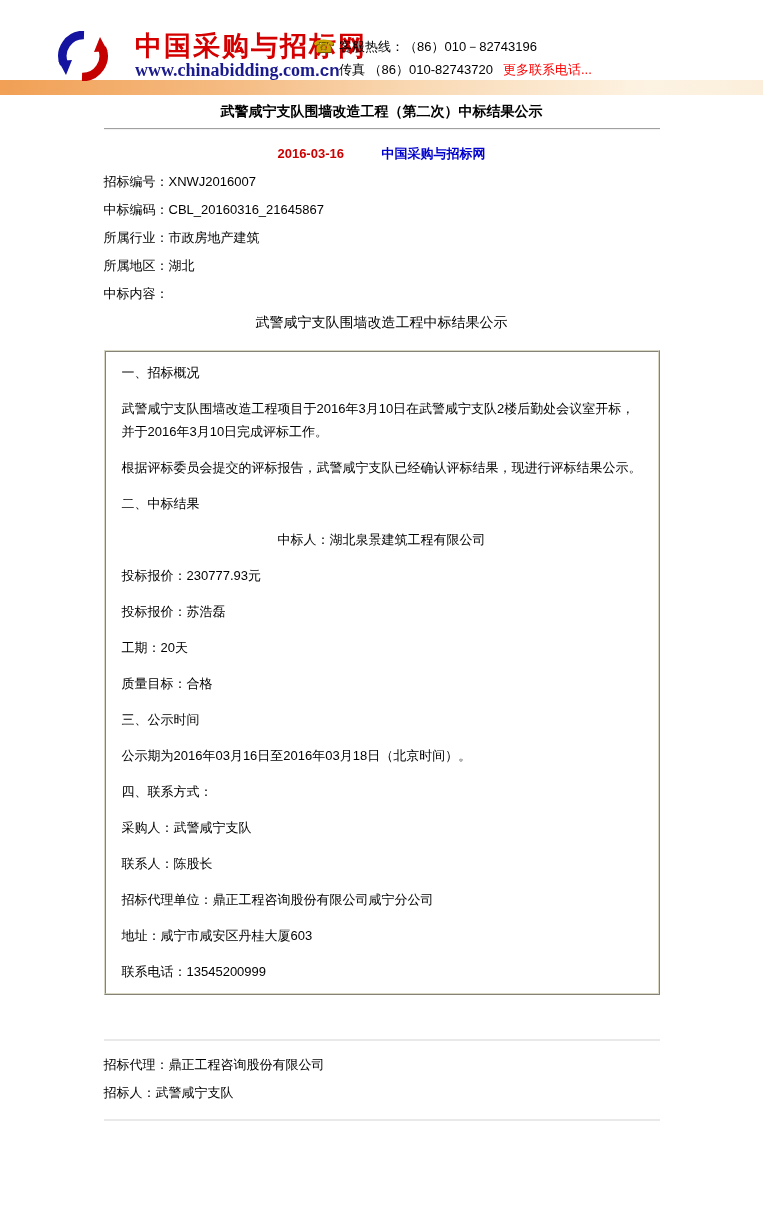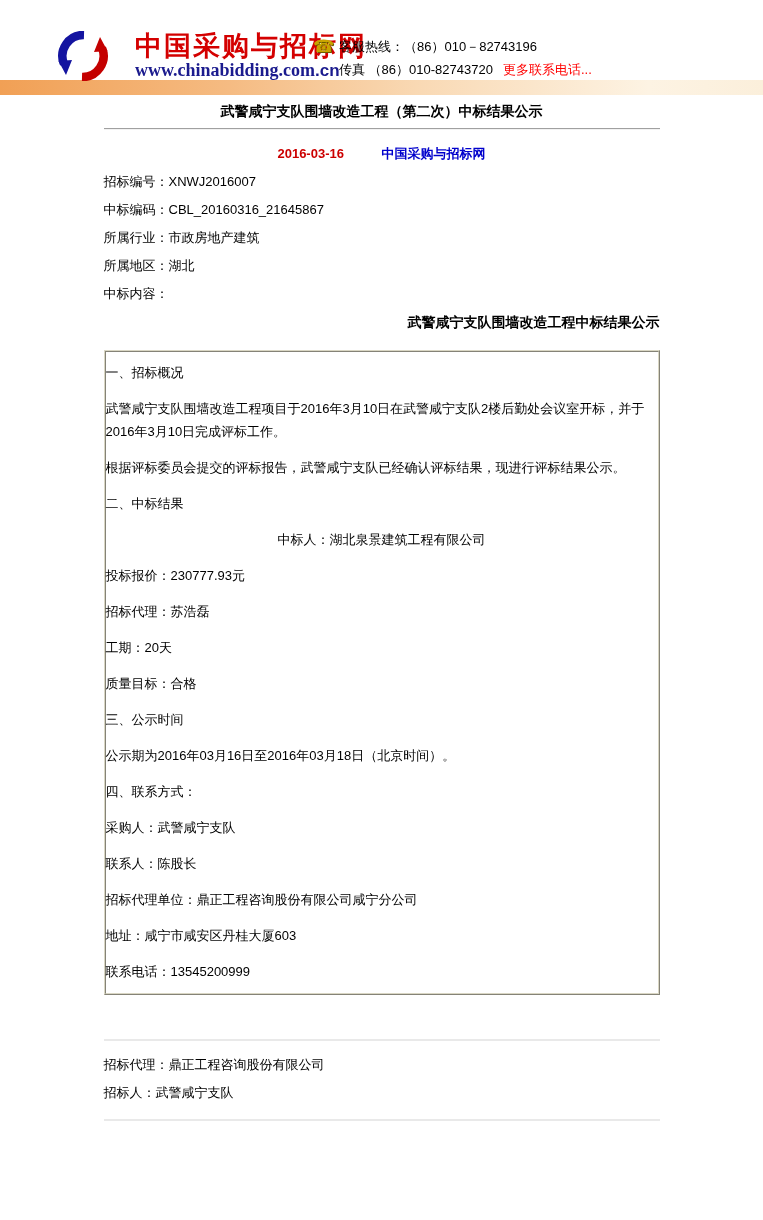--- a/index.html
+++ b/index.html
@@ -30,23 +30,23 @@
 
   
   .content { width:556px; margin:0 auto; }
   .page-title { font-size:14px; font-weight:bold; text-align:center; margin:8px 0 0; line-height:17px; }
   hr.title-rule { border:0; border-top:1px solid #a0a0a0; border-bottom:1px solid #f2f2f2; height:0; margin:8px 0 0; }
   .date-row { text-align:center; margin-top:16px; font-size:13px; font-weight:bold; line-height:16px; }
   .date { color:#cc0000; }
   .source { color:#0000cc; margin-left:34px; cursor:pointer; }
   .meta { margin-top:6px; }
   .meta p { margin:0; line-height:28px; font-size:13px; }
-  .subtitle { text-align:right; font-weight:bold; font-size:14px; margin:6px 0 0; line-height:16px; }
+  .subtitle { text-align:center; font-weight:normal; font-size:14px; margin:6px 0 0; line-height:16px; }
 
-  .notice-box { margin-top:20px; border:2px ridge #d9d6c3; padding:3px 0; background:#fff; }
+  .notice-box { margin-top:20px; border:2px ridge #d9d6c3; padding:3px 16px; background:#fff; }
   .notice-box p { margin:0; padding:6px 0 7px; line-height:23px; font-size:13px; }
   .notice-box p.center { text-align:center; }
 
   .footer { margin-top:44px; }
   hr.footer-rule { border:0; border-top:2px solid #e9e9e9; height:0; margin:0; }
   .footer p { margin:0; line-height:28px; font-size:13px; }
   .footer p.first { margin-top:10px; }
   hr.footer-rule.bottom { margin-top:12px; }
 </style>
 </head>
@@ -101,21 +101,21 @@
 
   <div class="subtitle">武警咸宁支队围墙改造工程中标结果公示</div>
 
   <div class="notice-box">
     <p>一、招标概况</p>
     <p>武警咸宁支队围墙改造工程项目于2016年3月10日在武警咸宁支队2楼后勤处会议室开标，并于2016年3月10日完成评标工作。</p>
     <p>根据评标委员会提交的评标报告，武警咸宁支队已经确认评标结果，现进行评标结果公示。</p>
     <p>二、中标结果</p>
     <p class="center">中标人：湖北泉景建筑工程有限公司</p>
     <p>投标报价：230777.93元</p>
-    <p>招标代理：苏浩磊</p>
+    <p>投标报价：苏浩磊</p>
     <p>工期：20天</p>
     <p>质量目标：合格</p>
     <p>三、公示时间</p>
     <p>公示期为2016年03月16日至2016年03月18日（北京时间）。</p>
     <p>四、联系方式：</p>
     <p>采购人：武警咸宁支队</p>
     <p>联系人：陈股长</p>
     <p>招标代理单位：鼎正工程咨询股份有限公司咸宁分公司</p>
     <p>地址：咸宁市咸安区丹桂大厦603</p>
     <p>联系电话：13545200999</p>

